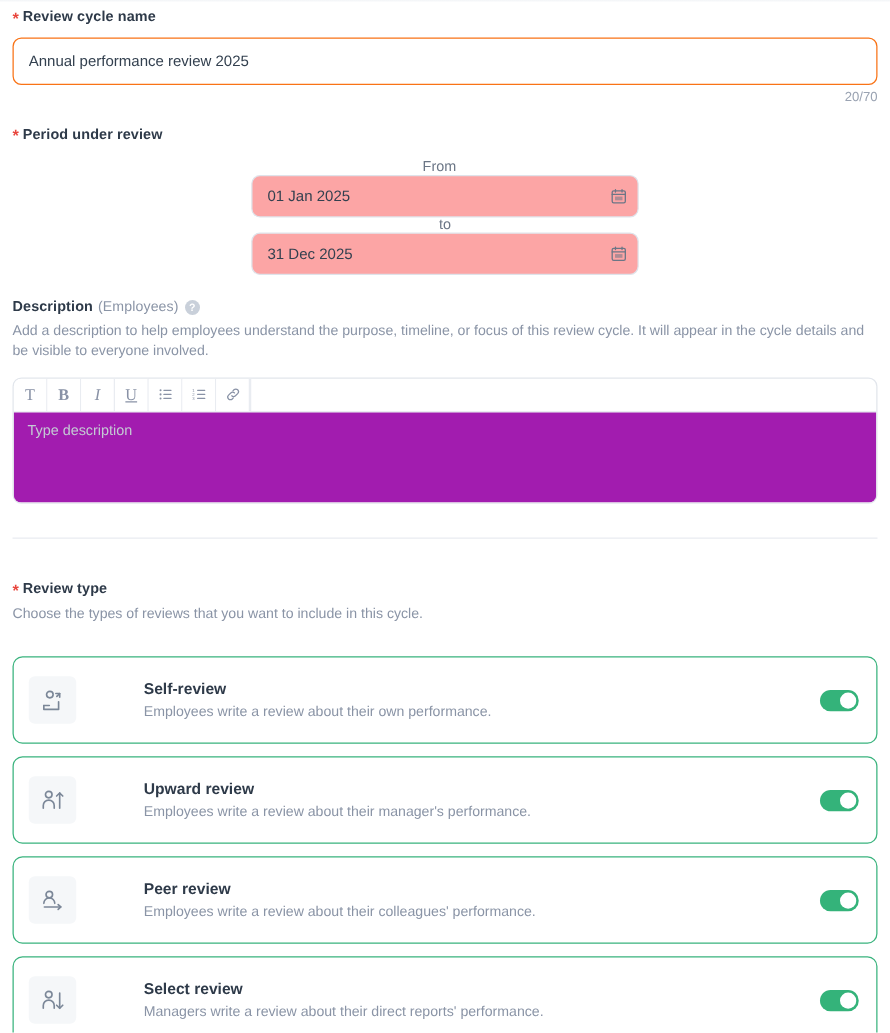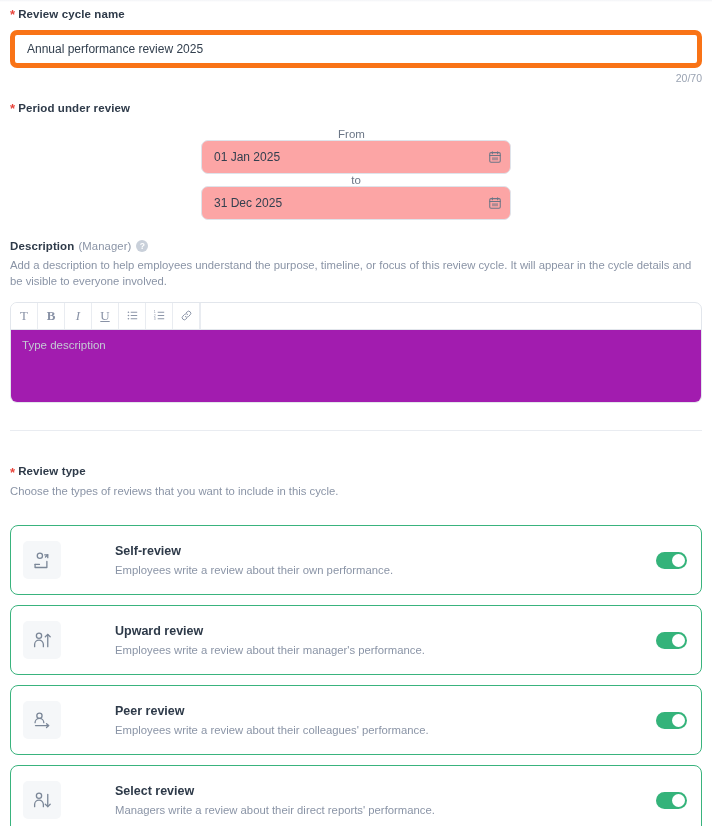--- a/index.html
+++ b/index.html
@@ -60,21 +60,21 @@
     font-size: 8.5px;
     font-weight: bold;
     margin-left: 5px;
     line-height: 1;
     cursor: pointer;
   }
 
   .text-input {
     width: 100%;
     height: 38px;
-    border: 5px solid #f97316;
+    border: 1px solid #f97316;
     border-radius: 7px;
     background: #fff;
     font-family: "Liberation Sans", sans-serif;
     font-size: 12px;
     color: #33404f;
     padding: 0 12px;
     outline: none;
   }
   .counter {
     text-align: right;
@@ -268,21 +268,21 @@
             <rect x="4.6" y="8.3" width="6.8" height="3.4" fill="#6b7686" stroke="none" opacity="0.55"></rect>
           </svg>
         </span>
       </div>
     </div>
   </div>
 
   <div id="sec-desc">
     <div class="field-label">
       <span>Description</span>
-      <span class="optional-tag">(Manager)</span>
+      <span class="optional-tag">(Employees)</span>
       <span class="qmark">?</span>
     </div>
     <div class="help-text">Add a description to help employees understand the purpose, timeline, or focus of this review cycle. It will appear in the cycle details and be visible to everyone involved.</div>
 
     <div class="editor">
       <div class="toolbar">
         <div class="tb-btn">
           <span style="font-family:'Liberation Serif',serif;font-size:13px;">T</span>
         </div>
         <div class="tb-btn">

